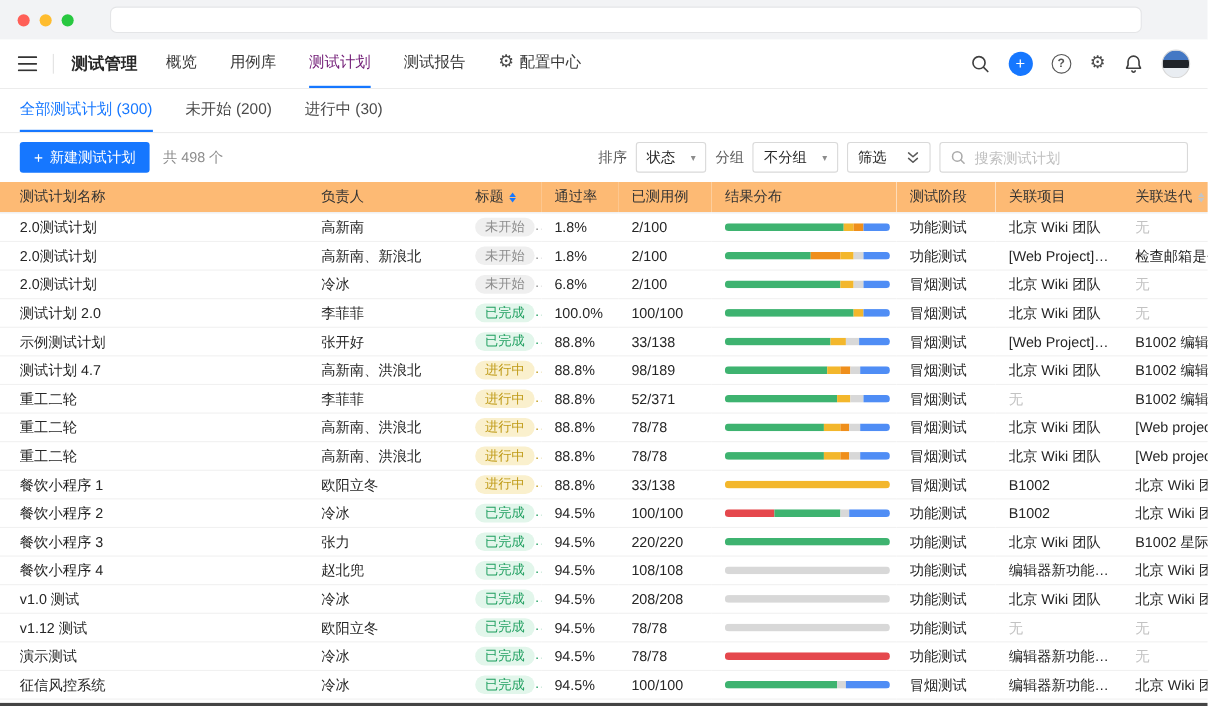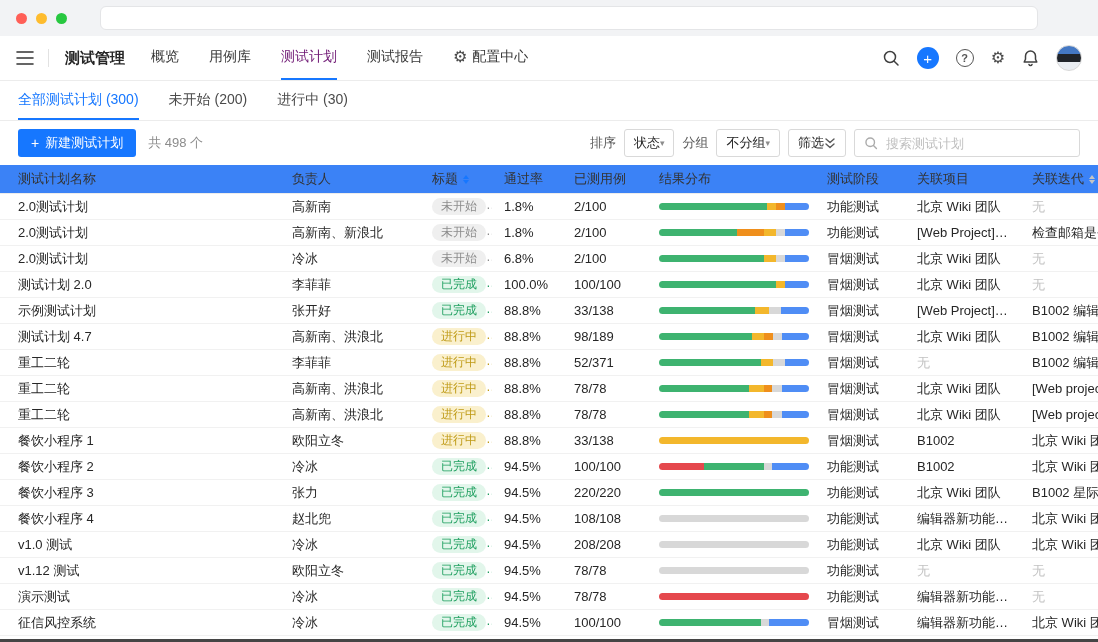--- a/index.html
+++ b/index.html
@@ -29,30 +29,30 @@
 .subtab{display:flex;align-items:center;font-size:14px;color:#4b4b4b;border-bottom:2px solid transparent;cursor:pointer;white-space:nowrap;}
 .subtab.active{color:#1677ff;border-bottom-color:#1677ff;}
 
 .toolbar{display:flex;align-items:center;padding:8px 18px;height:44px;box-sizing:border-box;}
 .btn-primary{background:#1677ff;border:none;border-radius:3px;color:#fff;height:28px;padding:0 13px;font-size:13px;display:flex;align-items:center;gap:6px;cursor:pointer;font-family:inherit;white-space:nowrap;}
 .plusglyph{font-size:14px;line-height:1;}
 .count{margin-left:12px;font-size:13px;color:#8c8c8c;white-space:nowrap;}
 .toolbar-right{margin-left:auto;display:flex;align-items:center;gap:8px;}
 .ctl-label{font-size:13px;color:#595959;white-space:nowrap;}
 .selectbox,.btn-filter{height:28px;border:1px solid #d9d9d9;border-radius:3px;background:#fff;display:flex;align-items:center;padding:0 9px;font-size:13px;color:#262626;cursor:pointer;box-sizing:border-box;font-family:inherit;white-space:nowrap;}
-.selectbox{}
-.btn-filter{gap:0;}
+.selectbox{gap:14px;}
+.btn-filter{gap:18px;}
 .caret{font-size:9px;color:#8c8c8c;line-height:1;}
 .searchbox{width:226px;height:28px;border:1px solid #d9d9d9;border-radius:3px;background:#fff;display:flex;align-items:center;gap:6px;padding:0 9px;box-sizing:border-box;}
 .searchbox input{flex:1;border:none;outline:none;font-size:13px;color:#262626;font-family:inherit;background:transparent;min-width:0;}
 .searchbox input::placeholder{color:#bfbfbf;}
 
 .table-wrap{width:1160px;}
 table{border-collapse:collapse;table-layout:fixed;width:1160px;font-size:13px;}
-thead th{height:28px;background:#3b82f6;border-bottom:1px solid #ececec;text-align:left;padding:0 12px;font-weight:normal;color:#333;white-space:nowrap;overflow:hidden;}
+thead th{height:28px;background:#fdba74;border-bottom:1px solid #ececec;text-align:left;padding:0 12px;font-weight:normal;color:#333;white-space:nowrap;overflow:hidden;}
 tbody td{height:25px;border-bottom:1px solid #f1f1f1;padding:0 12px;color:#262626;white-space:nowrap;overflow:hidden;text-overflow:ellipsis;}
 th:first-child,td:first-child{padding-left:18px;}
 .muted{color:#c2c2c2;}
 .badge{display:inline-block;font-size:12px;line-height:17px;padding:0 9px;border-radius:10px;}
 .bar{width:150px;height:7px;border-radius:4px;overflow:hidden;display:flex;}
 .bar span{height:100%;flex:none;}
 .sorticon{display:inline-flex;flex-direction:column;margin-left:5px;vertical-align:middle;gap:1px;cursor:pointer;}
 .sorticon i{width:0;height:0;border-left:3.5px solid transparent;border-right:3.5px solid transparent;display:block;}
 .sorticon .up{border-bottom:4px solid currentColor;}
 .sorticon .down{border-top:4px solid currentColor;}

